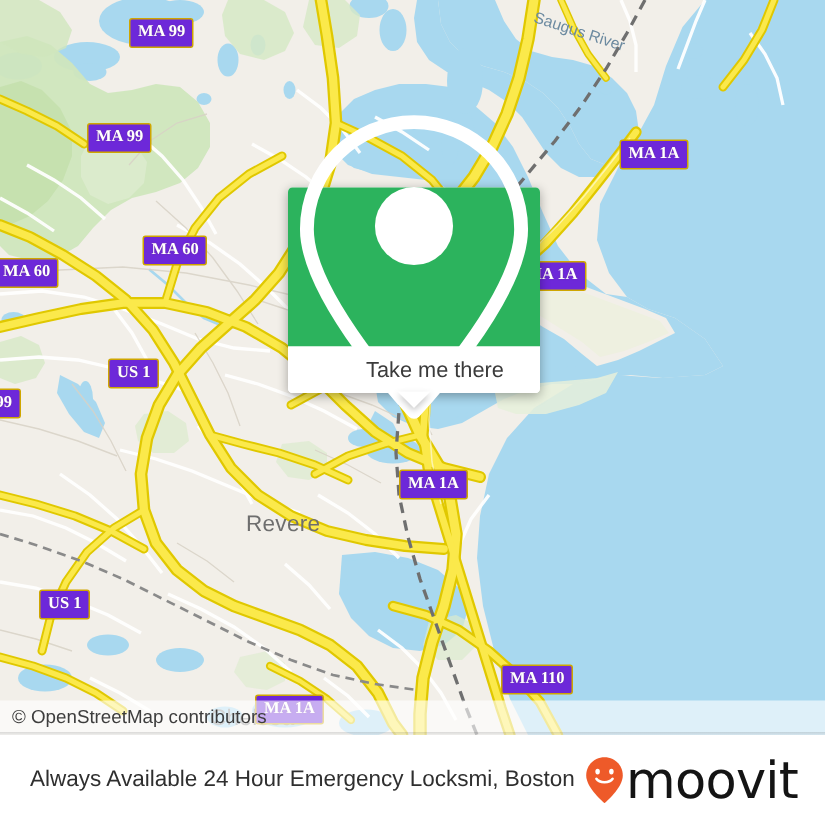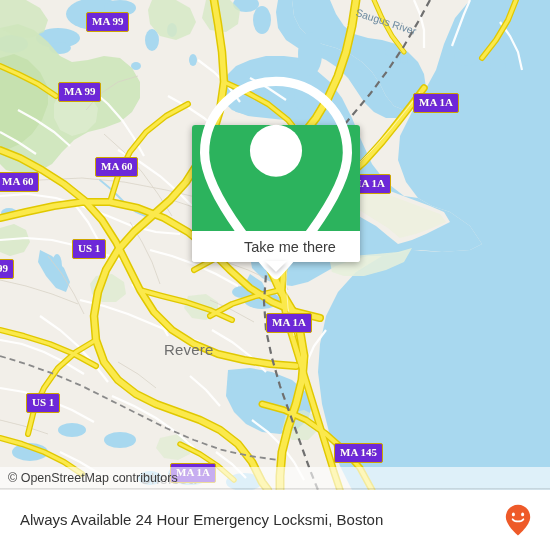--- a/index.html
+++ b/index.html
@@ -454,21 +454,21 @@
     <div class="shield" style="left:86px;  top:12px;">MA 99</div>
     <div class="shield" style="left:58px;  top:82px;">MA 99</div>
     <div class="shield" style="left:95px;  top:157px;">MA 60</div>
     <div class="shield" style="left:-4px;  top:172px;">MA 60</div>
     <div class="shield" style="left:72px;  top:239px;">US 1</div>
     <div class="shield" style="left:-9px;  top:259px;">99</div>
     <div class="shield" style="left:413px; top:93px;">MA 1A</div>
     <div class="shield" style="left:345px; top:174px;">MA 1A</div>
     <div class="shield" style="left:266px; top:313px;">MA 1A</div>
     <div class="shield" style="left:26px;  top:393px;">US 1</div>
-    <div class="shield" style="left:334px; top:443px;">MA 145</div>
+    <div class="shield" style="left:334px; top:443px;">MA 110</div>
     <div class="shield" style="left:170px; top:463px;">MA 1A</div>
 
     <div class="popup">
       <div class="popup-header">
         <svg class="popup-pin" viewBox="0 0 40 52">
           <path d="M20,3 C10.6,3 3,10.6 3,20 C3,31 20,49 20,49 C20,49 37,31 37,20 C37,10.6 29.4,3 20,3 Z" fill="none" stroke="#ffffff" stroke-width="2.2" stroke-linejoin="round"></path>
           <circle cx="20" cy="19.5" r="6.2" fill="#ffffff"></circle>
         </svg>
       </div>
       <div class="popup-footer">
@@ -485,16 +485,17 @@
   <div class="footer">
     <div class="footer-title">Always Available 24 Hour Emergency Locksmi, Boston</div>
 
     <div class="brand">
       <svg class="brand-pin" viewBox="0 0 26 32">
         <path d="M13,0.8 C6.2,0.8 0.8,6.2 0.8,13 C0.8,21.4 13,31.4 13,31.4 C13,31.4 25.2,21.4 25.2,13 C25.2,6.2 19.8,0.8 13,0.8 Z" fill="#ee5a29"></path>
         <ellipse cx="8.4" cy="10.4" rx="1.5" ry="1.9" fill="#ffffff"></ellipse>
         <ellipse cx="17.6" cy="10.4" rx="1.5" ry="1.9" fill="#ffffff"></ellipse>
         <path d="M7.6,15.2 C9.6,18.2 16.4,18.2 18.4,15.2" fill="none" stroke="#ffffff" stroke-width="1.7" stroke-linecap="round"></path>
       </svg>
+      <span class="brand-word">moovit</span>
     </div>
   </div>
 
 </div>
 
 </body></html>

